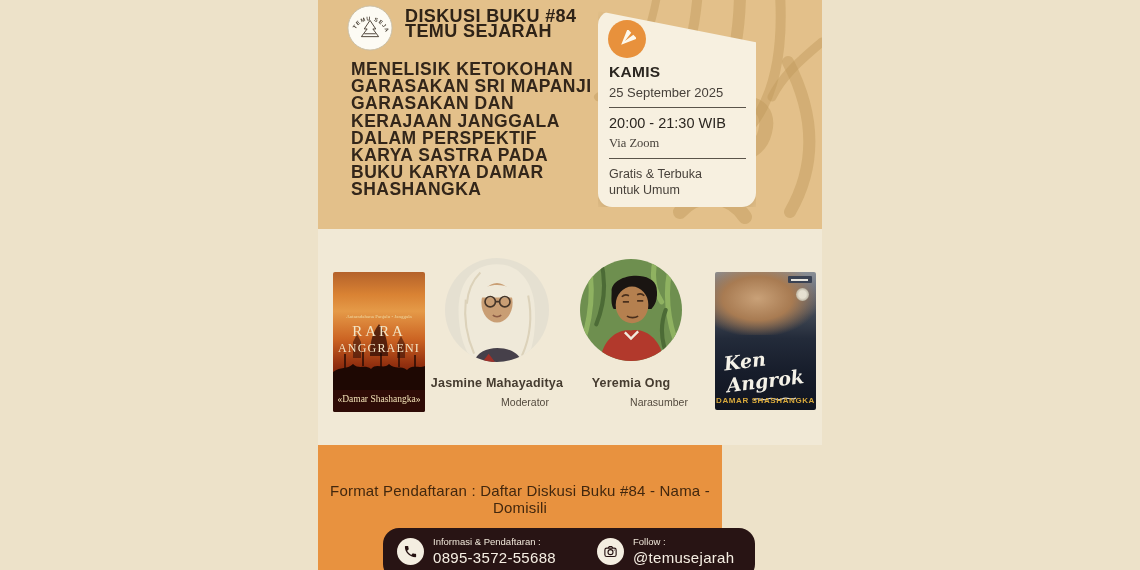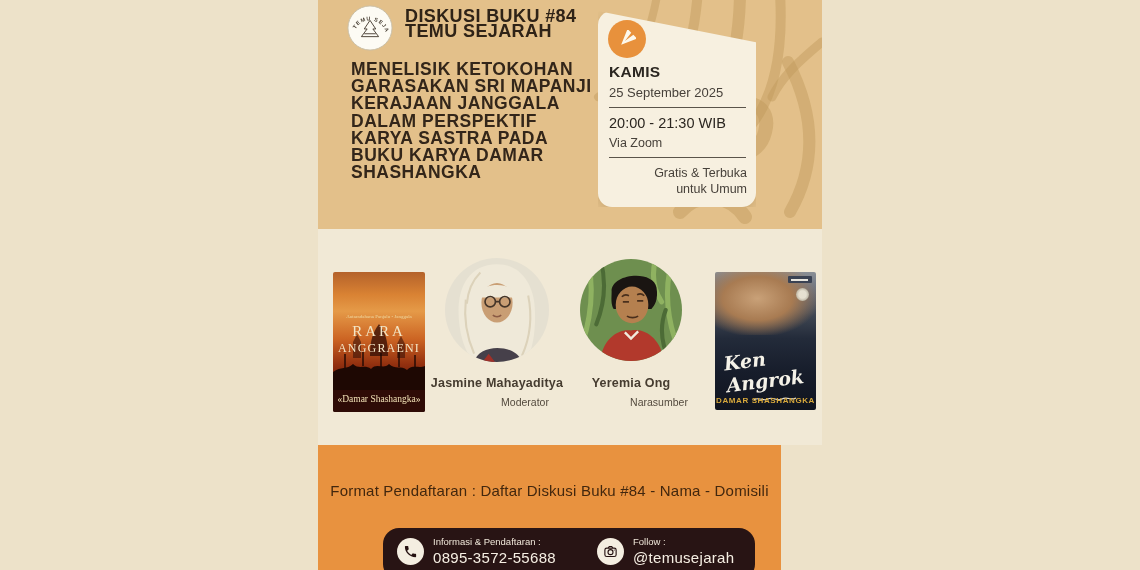--- a/index.html
+++ b/index.html
@@ -25,22 +25,22 @@
           clip-path: polygon(0 0, 100% 16%, 100% 100%, 0 100%);
           filter: drop-shadow(0 3px 5px rgba(96,64,20,.18)); }
   .card-icon { position: absolute; left: 10px; top: 9px; width: 38px; height: 38px;
                border-radius: 50%; background: #E8913C; display: flex;
                align-items: center; justify-content: center; }
   .card-body { position: absolute; left: 11px; top: 52px; width: 138px; color: #3A342B; }
   .c-day  { font-weight: 800; font-size: 15.5px; color: #2B2620; letter-spacing: .3px; }
   .c-date { font-size: 13px; margin-top: 4px; color: #47413A; }
   .c-hr   { border: none; border-top: 1.3px solid #5A544A; margin: 7px 0; width: 137px; }
   .c-time { font-weight: 400; font-size: 14.5px; color: #2B2620; }
-  .c-zoom { font-size: 12.5px; margin-top: 5px; color: #47413A; }
-  .c-adm  { font-size: 12.5px; line-height: 16px; color: #47413A; text-align: right; }
+  .c-zoom { font-size: 12.5px; margin-top: 5px; color: #47413A; font-family: Liberation Serif, serif; }
+  .c-adm  { font-size: 12.5px; line-height: 16px; color: #47413A; }
 
   
   .poster-middle { position: absolute; left: 318px; top: 229px; width: 504px; height: 216px;
                    background: #F1E9D6; }
 
   .book { position: absolute; border-radius: 2px; overflow: hidden; }
   .book1 { left: 333px; top: 272px; width: 92px; height: 140px;
            background: linear-gradient(180deg,#B4622B 0%,#D98233 16%,#E59A48 28%,
                         #CC6423 48%,#93300F 66%,#53150A 84%,#2E0B06 100%); }
   .b1-title { position: absolute; top: 7px; width: 100%; text-align: center;
@@ -78,21 +78,21 @@
   .photo-1 { left: 445px; top: 258px; width: 104px; height: 104px; }
   .photo-2 { left: 580px; top: 259px; width: 102px; height: 102px; }
   .sp-name { position: absolute; width: 180px; text-align: center;
              font-size: 12.5px; font-weight: 600; color: #463C30; letter-spacing: .2px; }
   .sp-role { position: absolute; width: 180px; text-align: center;
              font-size: 10.5px; color: #534A3E; margin-left: 28px; }
   .name-1 { left: 407px; top: 376px; }  .role-1 { left: 407px; top: 396px; }
   .name-2 { left: 541px; top: 376px; }  .role-2 { left: 541px; top: 396px; }
 
   
-  .band-bottom { position: absolute; left: 318px; top: 445px; width: 463px; height: 125px;
+  .band-bottom { position: absolute; left: 318px; top: 445px; width: 404px; height: 125px;
                  background: #E8923F; }
   .format-text { position: absolute; top: 37px; width: 100%; text-align: center;
                  font-size: 15px; color: #42270E; letter-spacing: .2px; }
   .contact-bar { position: absolute; left: 65px; top: 83px; width: 372px; height: 52px;
                  background: #281414; border-radius: 16px; }
   .contact-group { position: absolute; top: 0; height: 46px; display: flex;
                    align-items: center; gap: 9px; }
   .cg-1 { left: 14px; }  .cg-2 { left: 214px; }
   .icon-circle { width: 27px; height: 27px; border-radius: 50%; background: #F4EEE1;
                  display: flex; align-items: center; justify-content: center; flex: none; }
@@ -138,20 +138,21 @@
     </div>
 
     <div class="event-label">
       <div>DISKUSI BUKU #84</div>
       <div>TEMU SEJARAH</div>
     </div>
 
     <div class="main-title">
       <div class="tl">MENELISIK KETOKOHAN</div>
       <div class="tl">GARASAKAN SRI MAPANJI</div>
+      <div class="tl">GARASAKAN DAN</div>
       <div class="tl">KERAJAAN JANGGALA</div>
       <div class="tl">DALAM PERSPEKTIF</div>
       <div class="tl">KARYA SASTRA PADA</div>
       <div class="tl">BUKU KARYA DAMAR</div>
       <div class="tl">SHASHANGKA</div>
     </div>
 
     <div class="card">
       <div class="card-icon">
         <svg width="18" height="18" viewBox="0 0 24 24">

